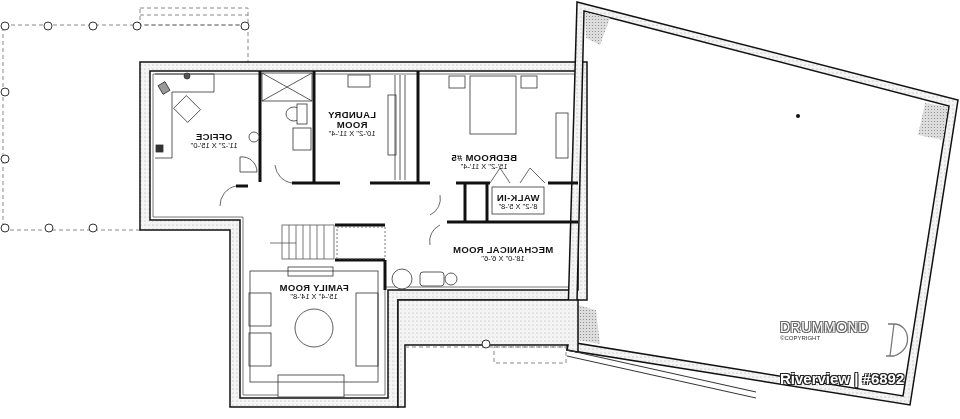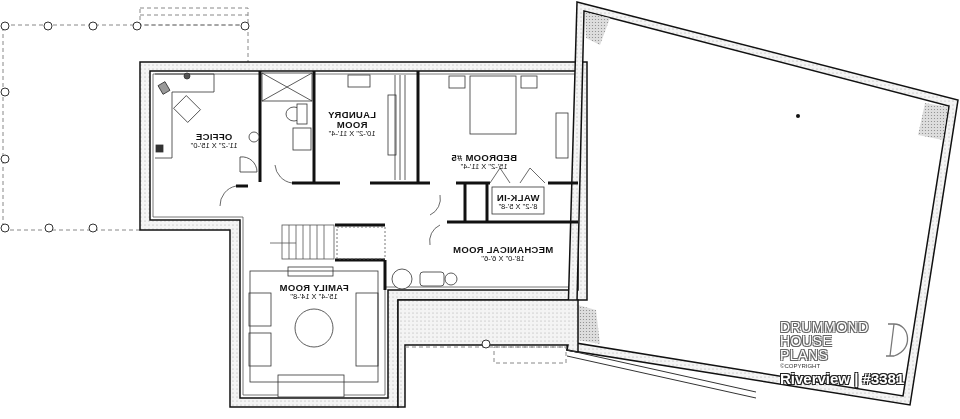--- a/index.html
+++ b/index.html
@@ -195,20 +195,19 @@
   <div class="room-dim">18'-0" X 6'-6"</div>
 </div>
 
 <div class="room-label" style="left:274px; top:283px; width:80px;">
   <div class="room-name">FAMILY ROOM</div>
   <div class="room-dim">15'-4" X 14'-8"</div>
 </div>
 
 <div class="brand">
   <div>DRUMMOND</div>
-  <div>HOUSE PLANS</div>
   <div class="copy">©COPYRIGHT</div>
 </div>
 <svg style="position:absolute; left:880px; top:320px;" width="40" height="40" viewBox="0 0 40 40">
   <path d="M8,4 L14,4 C30,4 34,30 14,36 L6,36" fill="none" stroke="#777" stroke-width="1.3"></path>
   <path d="M14,4 L10,36" fill="none" stroke="#777" stroke-width="1.3"></path>
 </svg>
-<div class="plan-title">Riverview | #3381</div>
+<div class="plan-title">Riverview | #6892</div>
 
 </body></html>

